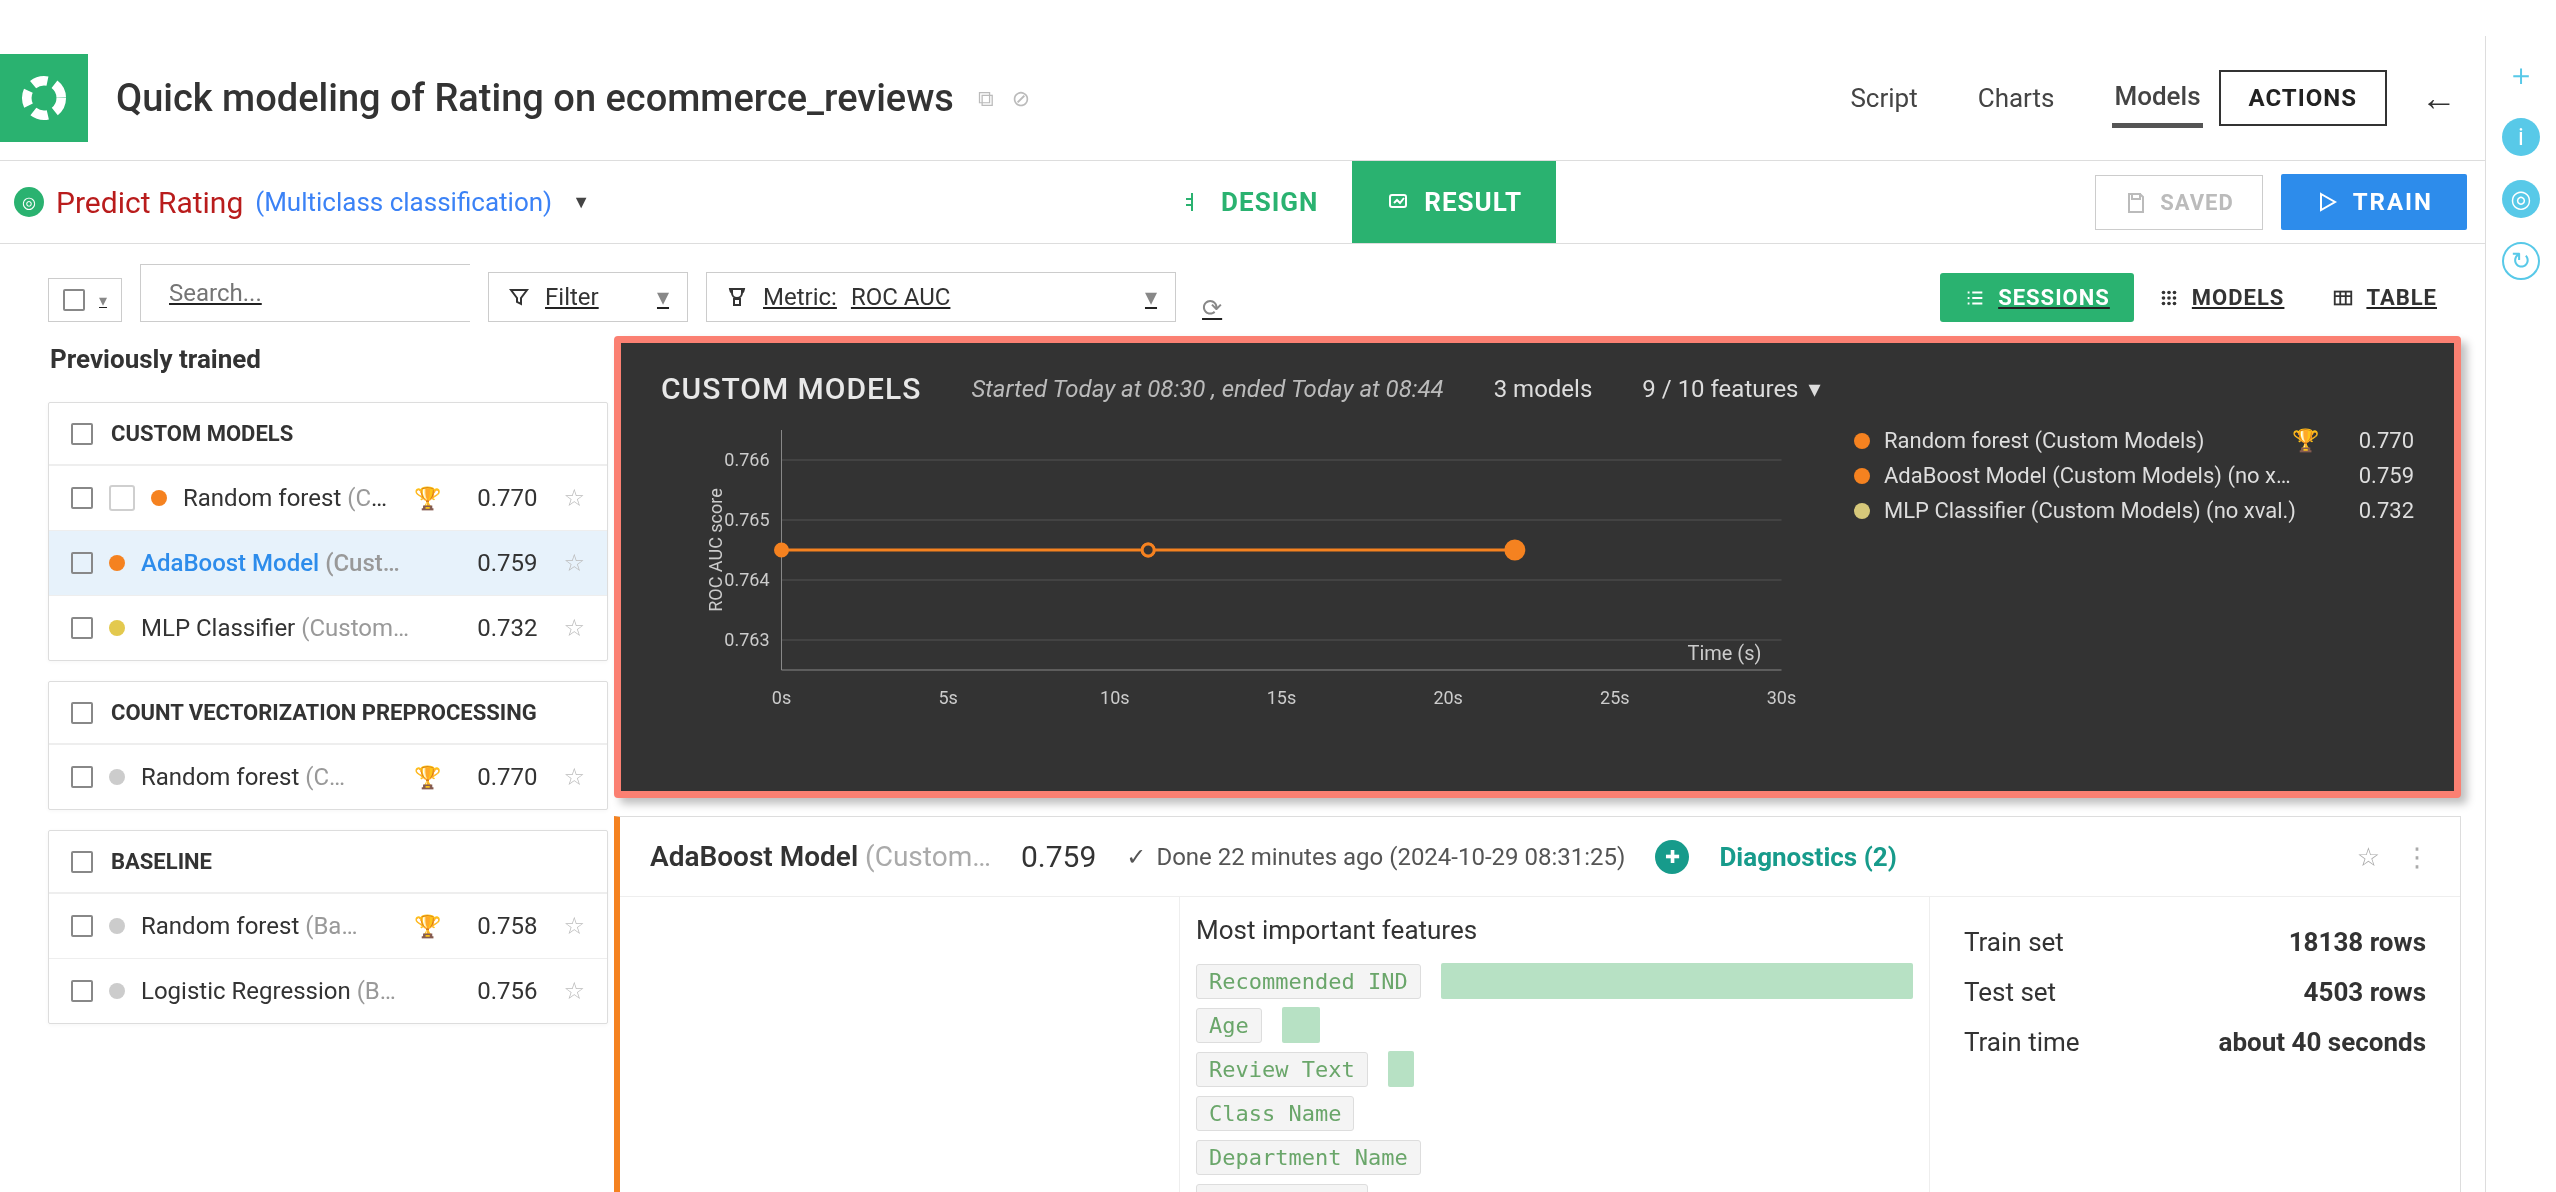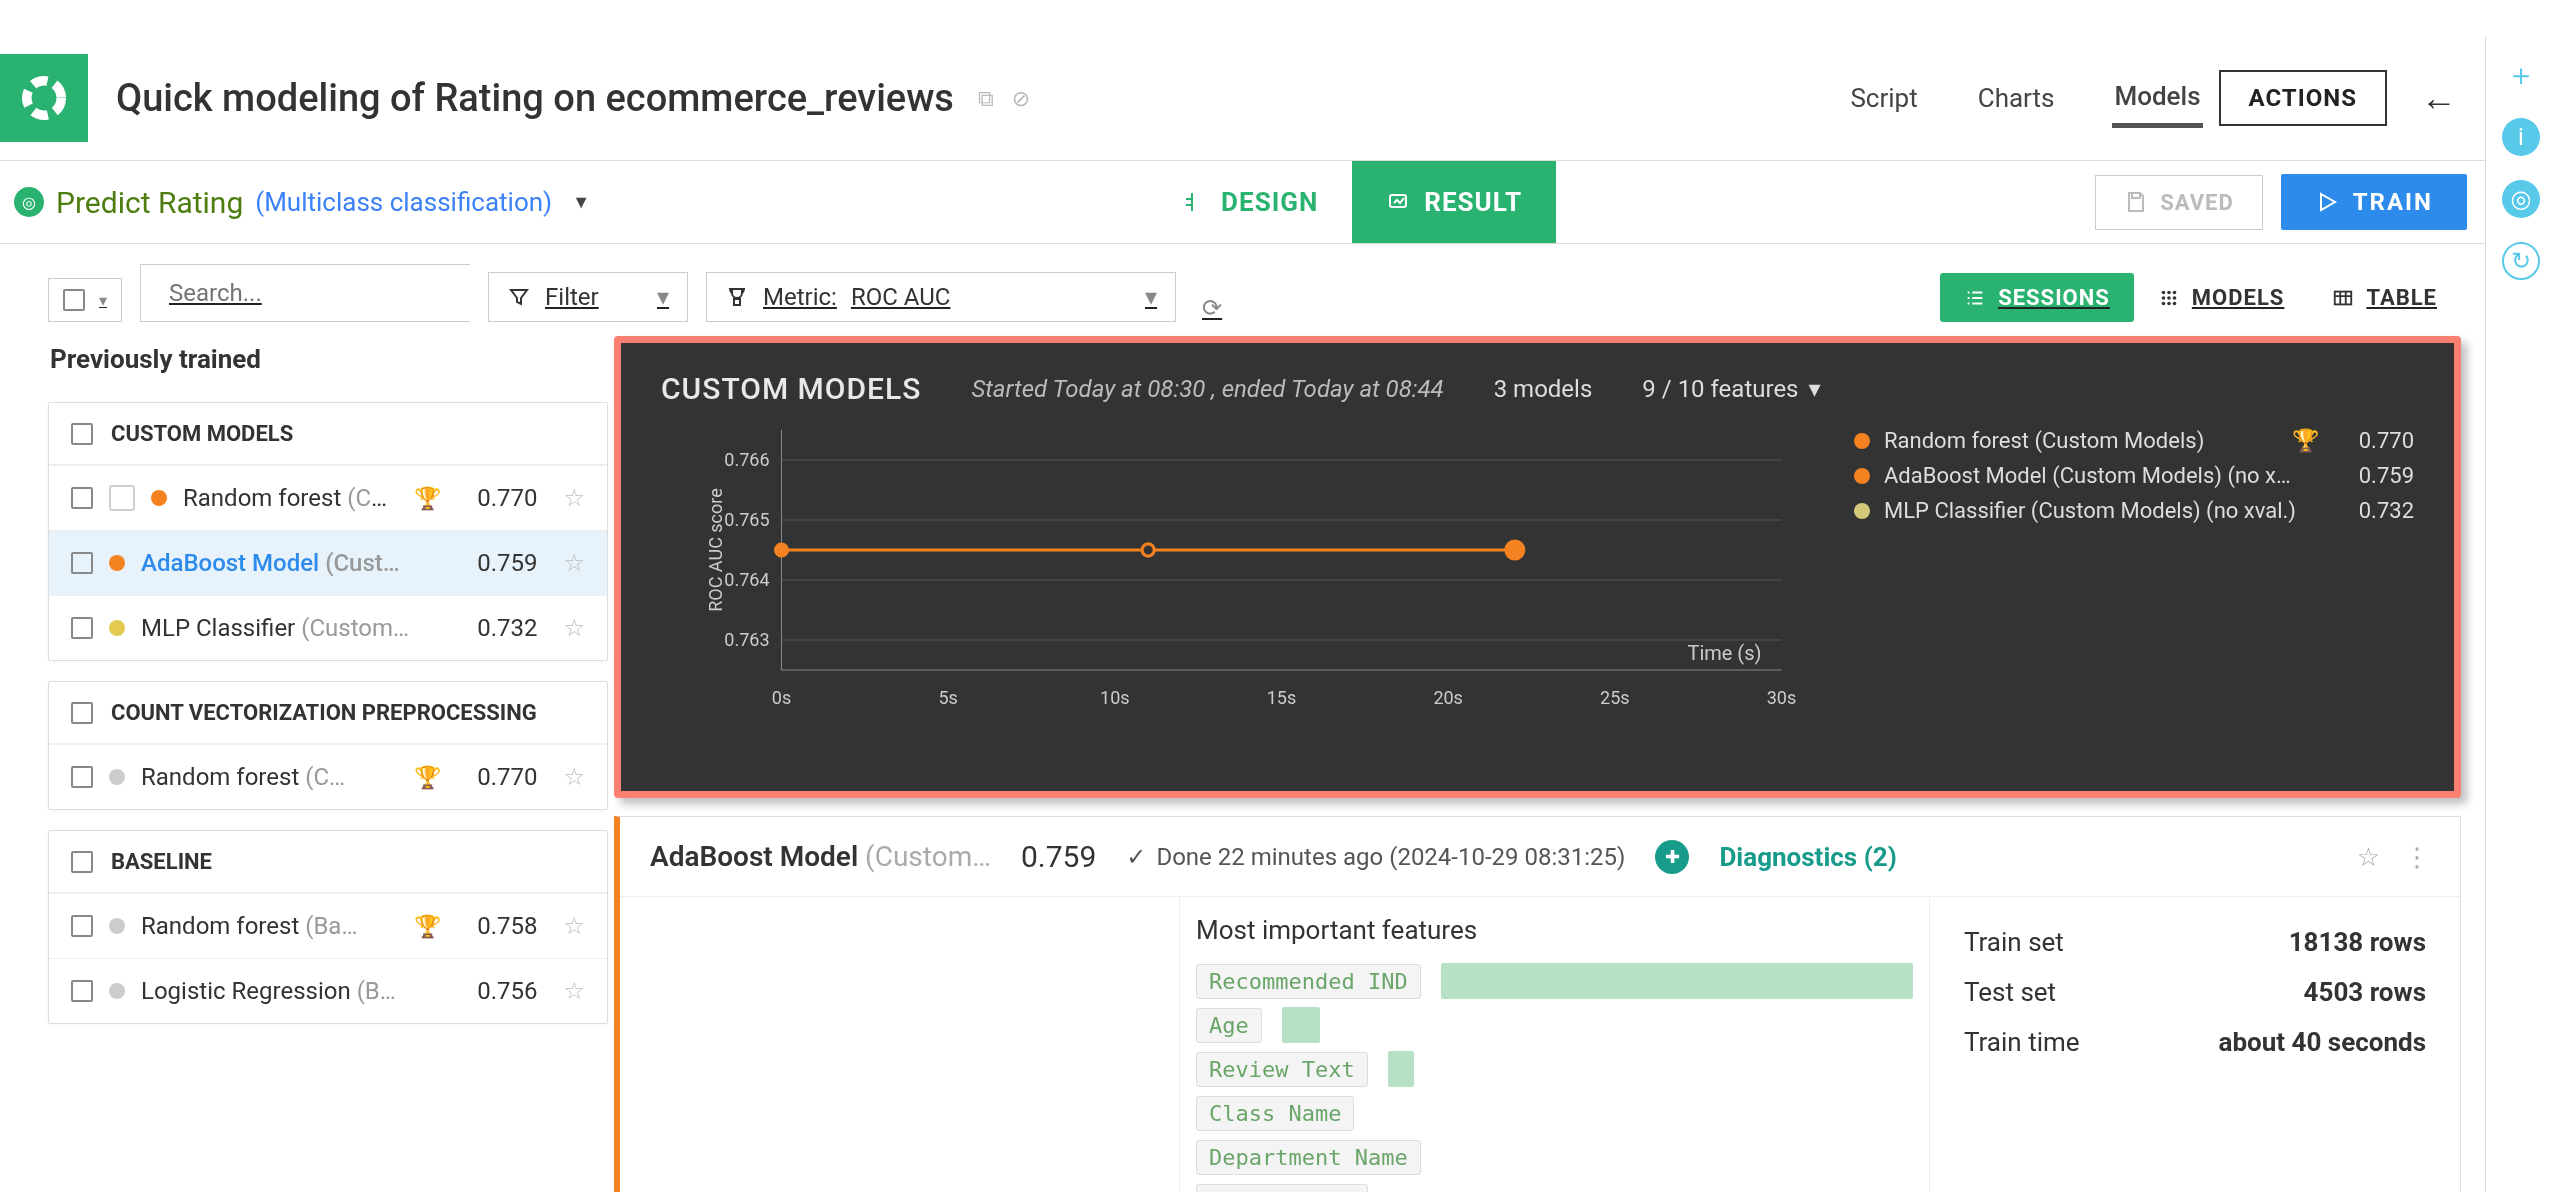--- a/index.html
+++ b/index.html
@@ -20,29 +20,29 @@
     .top-tabs { display:flex; gap:56px; align-items:center; font-size:26px; color:#444; margin-right:16px;}
     .top-tab { padding: 12px 2px; cursor:pointer; }
     .top-tab.active { border-bottom:5px solid #555; font-weight:500;}
     .actions-btn { border:2px solid #333; padding:12px 28px; font-size:24px; font-weight:700; letter-spacing:1px; cursor:pointer; background:#fff;}
     .back-arrow { margin-left:34px; font-size:36px; cursor:pointer; color:#333;}
 
     
     .subheader { display:flex; align-items:center; border-top:1px solid #ddd; border-bottom:1px solid #ddd; background:#fff;}
     .sub-left { display:flex; align-items:center; gap:12px; padding:12px 20px 12px 14px; }
     .pred-icon { width:30px;height:30px; background:#2ab270; border-radius:50%; display:flex; align-items:center;justify-content:center; color:#fff; font-size:16px;}
-    .pred-label { font-size:30px; color:#4d7c0f;}
+    .pred-label { font-size:30px; color:#b91c1c;}
     .pred-sub { font-size:26px; color:#3b82f6;}
     .pred-sub::after { content:""; }
     .sub-caret { font-size:18px; color:#444; margin-left:8px;}
     .sub-center { flex:1;}
     .design-btn { color:#2ab270; font-size:26px; font-weight:700; letter-spacing:1px; padding:26px 34px; display:flex; align-items:center; gap:14px; cursor:pointer;}
     .result-btn { background:#2ab270; color:#fff; font-size:26px; font-weight:700; letter-spacing:1px; padding:26px 34px; display:flex; align-items:center; gap:14px; cursor:pointer;}
     .spacer-flex{ flex:1;}
-    .saved-btn { border:1px solid #ccc; color:#bbb; padding:14px 28px; font-size:22px; font-weight:700; letter-spacing:1px; display:flex; align-items:center; gap:12px; margin-right:18px;}
+    .saved-btn { border:1px solid #ccc; color:#bbb; padding:14px 28px; font-size:22px; font-weight:700; letter-spacing:1px; display:flex; align-items:flex-end; gap:12px; margin-right:18px;}
     .train-btn { background:#2d8ceb; color:#fff; padding:14px 34px; font-size:24px; font-weight:700; letter-spacing:2px; display:flex; align-items:center; gap:14px; cursor:pointer; margin-right:18px; border:none; border-radius:2px;}
 
     
     .toolbar-row { display:flex; align-items:flex-end; gap:18px; padding:20px 24px 10px 48px; background:#fff;text-decoration:underline;}
     .cb-dropdown { border:1px solid #ccc; padding:10px 14px; display:flex; align-items:center; gap:14px; cursor:pointer; background:#fff;}
     .cb-dropdown .cb-box{ width:22px;height:22px; border:2px solid #888; border-radius:2px;}
     .cb-dropdown::after{content:"▾"; color:#888;}
     .search-box { border:1px solid #ccc; display:flex; align-items:center; padding:0 14px; width:330px; background:#fff;}
     .search-box svg { color:#888; margin-right:10px;}
     .search-box input { border:none; outline:none; font-size:24px; padding:14px 4px; flex:1; color:#333;}

